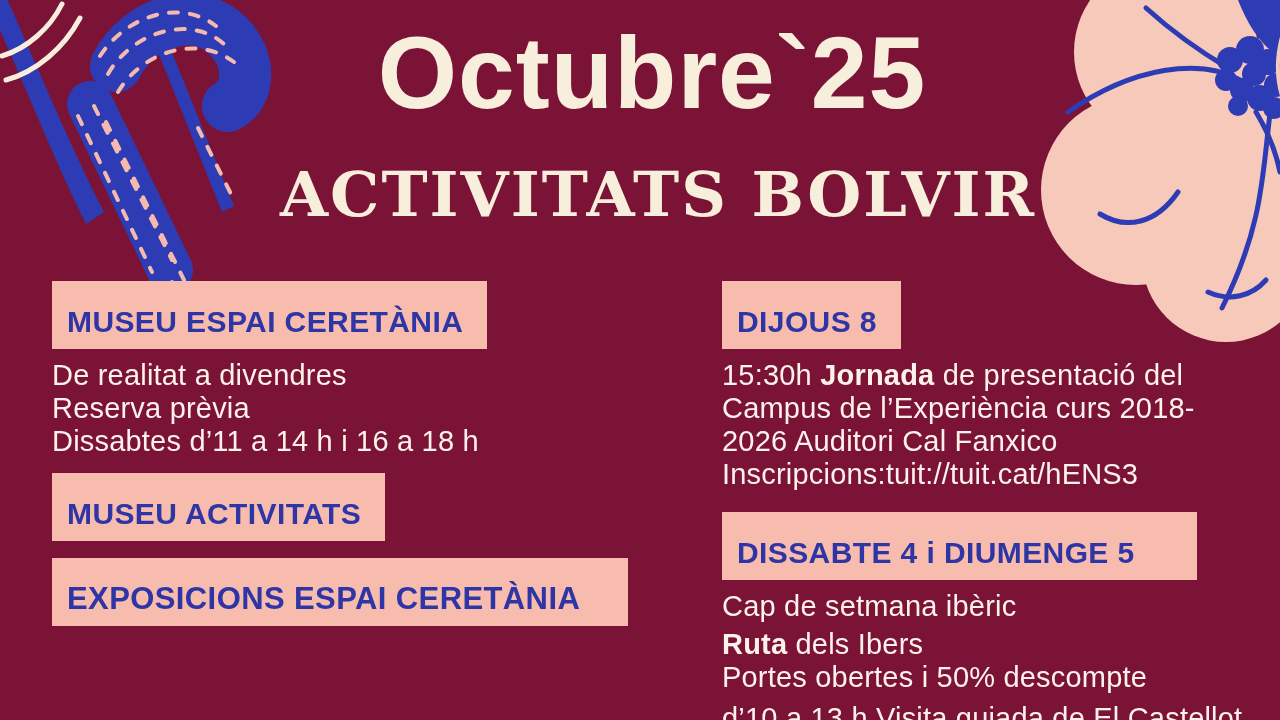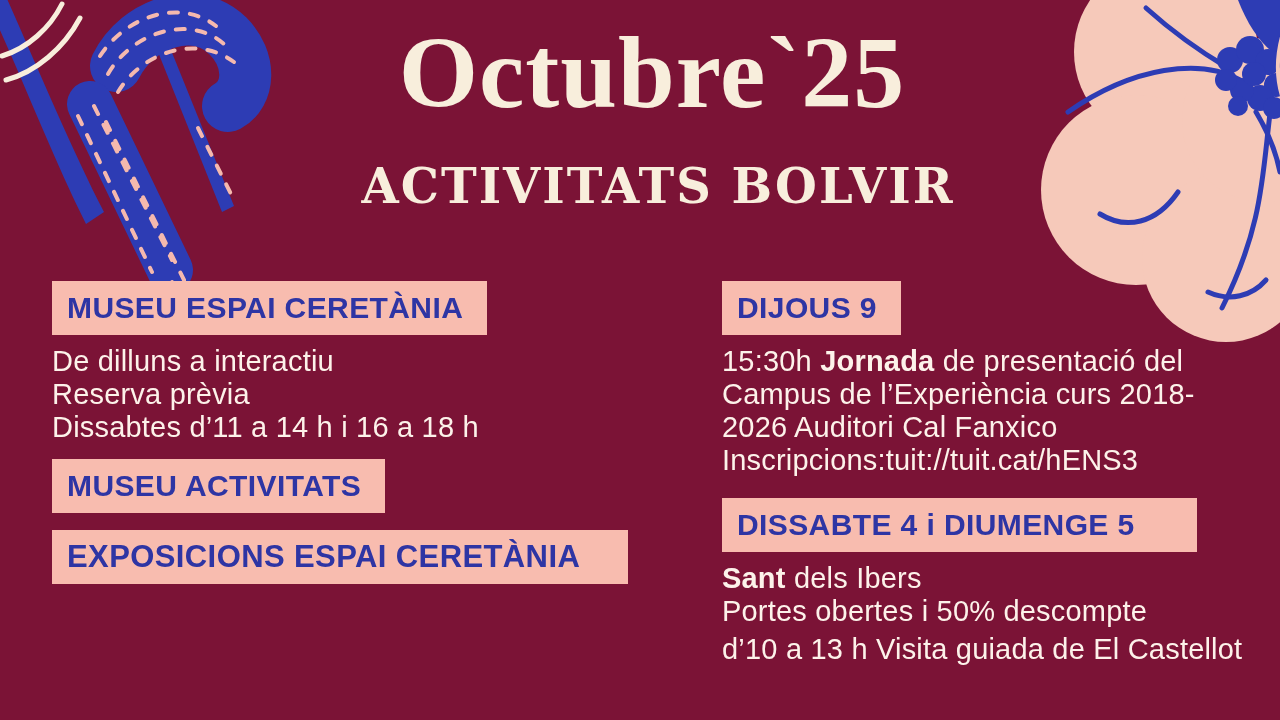--- a/index.html
+++ b/index.html
@@ -13,42 +13,42 @@
     --stitch_pink:#F5B9AE;
   }
   html,body{margin:0;padding:0;}
   body{
     width:1280px;height:720px;position:relative;overflow:hidden;
     background:var(--background);
     font-family:"Liberation Sans", sans-serif;
   }
   .poster-title{
     position:absolute;top:16px;left:652px;transform:translateX(-50%);
-    font-family:Liberation Serif, serif;font-weight:700;
+    font-family:Liberation Sans, sans-serif;font-weight:700;
     font-size:102px;line-height:1.12;color:var(--title_cream);
     letter-spacing:1px;white-space:nowrap;z-index:3;
   }
   .poster-subtitle{
     position:absolute;top:158px;left:658px;transform:translateX(-50%);
     font-family:"DejaVu Serif", serif;font-weight:700;
-    font-size:48px;line-height:1.2;color:var(--title_cream);
+    font-size:62px;line-height:1.2;color:var(--title_cream);
     letter-spacing:2px;white-space:nowrap;z-index:3;
   }
   .col{position:absolute;top:281px;z-index:3;}
   #col-left{left:52px;width:660px;}
   #col-right{left:722px;width:556px;}
   .section{margin:0;}
   #col-left .section:nth-child(2){margin-top:15px;}
   #col-left .section:nth-child(3){margin-top:17px;}
   #col-right .section:nth-child(2){margin-top:21px;}
   .hdrwrap{margin:0 0 10px 0;}
   .hdr{
     display:inline-block;background:var(--panel_pink);color:var(--header_blue);
     font-weight:700;font-size:30px;line-height:34px;
-    padding:10px 24px 10px 15px;letter-spacing:0.4px;white-space:nowrap;
+    padding:24px 24px 10px 15px;letter-spacing:0.4px;white-space:nowrap;
   }
   #col-right .section:nth-child(2) .hdr{padding-right:62px;}
   #col-left .section:nth-child(3) .hdr{padding-right:48px;font-size:31px;}
   .para{margin:0;}
   .para + .para{margin-top:8px;}
   #col-right .section:nth-child(2) .para:nth-of-type(3){margin-top:5px;}
   .line{
     font-size:29px;line-height:33px;color:var(--body_text);
     letter-spacing:0.2px;white-space:nowrap;font-weight:400;
   }
@@ -112,45 +112,48 @@
   <path d="M 268,30 C 260,55 260,80 268,102" fill="none" stroke="var(--flower_peach)" stroke-width="4" stroke-linecap="round"></path>
 </svg>
 
 <div class="poster-title">Octubre`25</div>
 <div class="poster-subtitle">ACTIVITATS BOLVIR</div>
 
 <div id="col-left" class="col">
     <div class="section">
       <div class="hdrwrap"><span class="hdr">MUSEU ESPAI CERETÀNIA</span></div>
       <div class="para">
-        <div class="line"><span>De dilluns a interactiu</span></div>
+        <div class="line"><span>De realitat a divendres</span></div>
         <div class="line"><span>Reserva prèvia</span></div>
         <div class="line"><span>Dissabtes d’11 a 14 h i 16 a 18 h</span></div>
       </div>
     </div>
     <div class="section">
       <div class="hdrwrap"><span class="hdr">MUSEU ACTIVITATS</span></div>
     </div>
     <div class="section">
       <div class="hdrwrap"><span class="hdr">EXPOSICIONS ESPAI CERETÀNIA</span></div>
     </div>
   </div>
 <div id="col-right" class="col">
     <div class="section">
-      <div class="hdrwrap"><span class="hdr">DIJOUS 9</span></div>
+      <div class="hdrwrap"><span class="hdr">DIJOUS 8</span></div>
       <div class="para">
         <div class="line"><span>15:30h </span><b>Jornada</b><span> de presentació del</span></div>
         <div class="line"><span>Campus de l’Experiència curs 2018-</span></div>
         <div class="line"><span>2026  Auditori Cal Fanxico</span></div>
         <div class="line"><span>Inscripcions:tuit://tuit.cat/hENS3</span></div>
       </div>
     </div>
     <div class="section">
       <div class="hdrwrap"><span class="hdr">DISSABTE 4 i DIUMENGE 5</span></div>
       <div class="para">
-        <div class="line"><b>Sant</b><span> dels Ibers</span></div>
+        <div class="line"><span>Cap de setmana ibèric</span></div>
+      </div>
+      <div class="para">
+        <div class="line"><b>Ruta</b><span> dels Ibers</span></div>
         <div class="line"><span>Portes obertes i 50% descompte</span></div>
       </div>
       <div class="para">
         <div class="line"><span>d’10 a 13 h Visita guiada de El Castellot</span></div>
       </div>
     </div>
   </div>
 
 </body></html>

